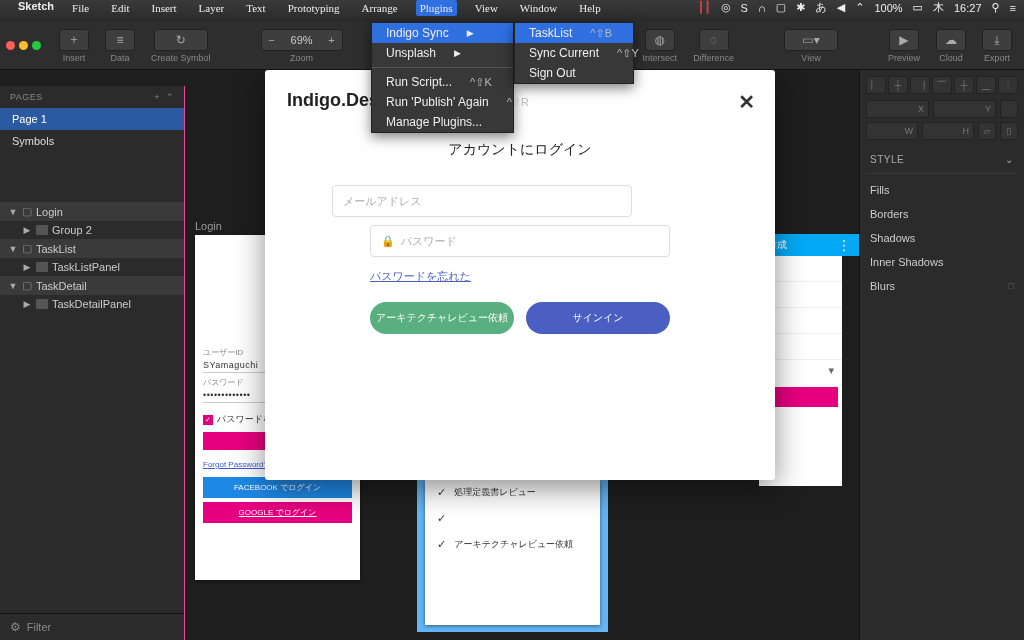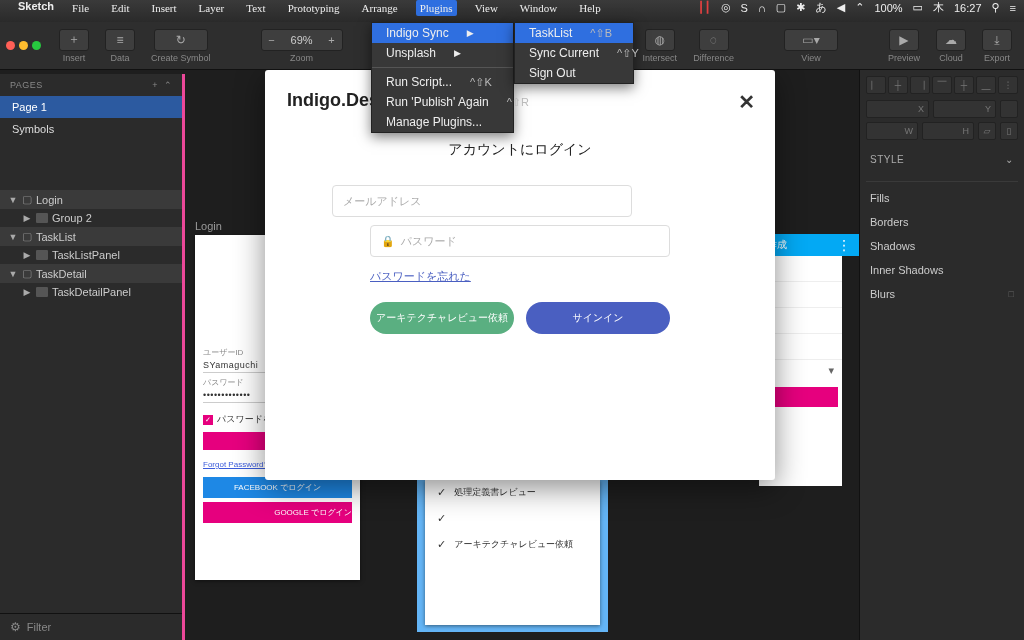--- a/index.html
+++ b/index.html
@@ -19,60 +19,60 @@
 .tool-group { display: flex; flex-direction: column; align-items: center; gap: 2px; padding: 0 6px; }
 .tool-buttons { display: flex; gap: 2px; }
 .tb-btn { width: 30px; height: 22px; background: #3e3e3e; border: 1px solid #222; border-radius: 3px; display: flex; align-items: center; justify-content: center; color: #aaa; font-size: 12px; }
 .tb-btn.wide { width: 54px; }
 .tool-label { font-size: 9px; color: #888; }
 .zoom-group { display: flex; align-items: center; background: #3e3e3e; border: 1px solid #222; border-radius: 3px; height: 22px; }
 .zoom-group .zb { width: 20px; text-align: center; color: #aaa; }
 .zoom-group .zv { width: 40px; text-align: center; color: #ccc; }
 
 
-.sidebar-left { position: absolute; top: 74px; left: 0; width: 185px; bottom: 0; background: #2b2b2b; border-right: 3px solid #ec4899; display: flex; flex-direction: column; }
+.sidebar-left { position: absolute; top: 86px; left: 0; width: 185px; bottom: 0; background: #2b2b2b; border-right: 1px solid #ec4899; display: flex; flex-direction: column; }
 .section-header { display: flex; align-items: center; justify-content: space-between; padding: 6px 10px; font-size: 9px; letter-spacing: 0.5px; color: #888; text-transform: uppercase; }
 .section-header .icons { display: flex; gap: 6px; color: #888; }
 .page-row { padding: 5px 12px; color: #ddd; }
 .page-row.selected { background: #2c5aa0; color: #fff; }
 .layer-row { display: flex; align-items: center; padding: 3px 8px; gap: 4px; color: #ccc; }
 .layer-row .disc { color: #888; width: 10px; text-align: center; }
 .layer-row .chev { color: #aaa; width: 10px; text-align: center; font-size: 9px; }
 .layer-row .icon { width: 12px; height: 10px; background: #555; border-radius: 1px; }
 .layer-row.art { background: #3a3a3a; font-weight: 500; }
 .layer-row.indent1 { padding-left: 22px; }
 .sidebar-bottom { margin-top: auto; border-top: 1px solid #111; padding: 6px 10px; display: flex; align-items: center; gap: 6px; color: #888; }
 .gear { font-size: 12px; }
 
 
 .sidebar-right { position: absolute; top: 70px; right: 0; width: 165px; bottom: 0; background: #2b2b2b; border-left: 1px solid #111; padding: 6px; }
 .align-row { display: flex; gap: 2px; margin-bottom: 6px; }
 .align-row .ab { flex: 1; height: 18px; background: #333; border: 1px solid #222; border-radius: 2px; display:flex; align-items:center; justify-content:center; color:#777; font-size:9px;}
 .pos-row { display: flex; gap: 4px; margin-bottom: 4px; align-items:center;}
 .pos-row .field { flex: 1; height: 18px; background: #333; border: 1px solid #222; border-radius: 2px; display: flex; align-items: center; justify-content: flex-end; padding: 0 4px; color: #777; font-size: 9px; }
 .pos-row .mini { width: 18px; height: 18px; background: #333; border: 1px solid #222; border-radius: 2px; display:flex; align-items:center; justify-content:center; color:#777; font-size:9px;}
-.style-header { display:flex; justify-content:space-between; align-items:center; padding: 10px 4px 16px; font-size: 10px; color: #aaa; text-transform: uppercase; letter-spacing: 0.5px; border-bottom:1px solid #3a3a3a; margin-bottom:4px;}
+.style-header { display:flex; justify-content:space-between; align-items:center; padding: 10px 4px 8px; font-size: 10px; color: #aaa; text-transform: uppercase; letter-spacing: 0.5px; border-bottom:1px solid #3a3a3a; margin-bottom:4px;}
 .style-row { padding: 6px 4px; color: #ccc; font-size: 11px; display:flex; justify-content:space-between; align-items:center;}
 .style-row.has-dot::after { content:"□"; font-size:9px; color:#666;}
 
 
 .canvas { position: absolute; top: 70px; left: 185px; right: 165px; bottom: 0; background: #1e1e1e; overflow: hidden; }
 .artboard-label { position: absolute; color: #999; font-size: 11px; }
 .artboard { position: absolute; background: #fff; box-shadow: 0 1px 4px rgba(0,0,0,0.5); }
 
 
 .login-ab { left: 10px; top: 165px; width: 165px; height: 345px; padding: 8px; font-size: 9px; }
 .login-ab .lbl { color: #888; font-size: 8px; margin-top: 4px; }
 .login-ab .val { border-bottom: 1px solid #ccc; padding: 2px 0; color: #333; letter-spacing: 0.5px; }
 .login-ab .check-row { display: flex; align-items: center; gap: 4px; margin-top: 10px; color: #333; }
 .login-ab .check { width: 10px; height: 10px; background: #e6007e; display:flex; align-items:center; justify-content:center; color:#fff; font-size:7px;}
 .login-ab .pink-btn { background: #e6007e; height: 18px; margin-top: 6px; }
 .login-ab .link { color: #3b5bdb; text-decoration: underline; font-size: 8px; margin-top: 10px; display:block;}
 .login-ab .fb-btn { background: #1e88e5; color:#fff; text-align:center; padding:5px 0; margin-top: 8px; font-size:8px;}
-.login-ab .gg-btn { background: #e6007e; color:#fff; text-align:right; padding:5px 0; margin-top: 4px; font-size:8px;}
+.login-ab .gg-btn { background: #e6007e; color:#fff; text-align:center; padding:5px 0; margin-top: 4px; font-size:8px;text-decoration:underline;}
 
 
 .tasklist-ab { left: 240px; top: 410px; width: 175px; height: 145px; padding: 0; font-size: 9px; }
 .tasklist-ab .item { display: flex; align-items: center; gap: 8px; padding: 6px 12px; border-bottom: 1px solid transparent; color:#333;}
 .tasklist-ab .item .ck { font-size: 11px; }
 .tasklist-blue { position:absolute; left:232px; top:404px; width:191px; height:158px; background:#64b5f6; z-index:0;}
 .tasklist-ab { z-index: 1; }
 
 
 .create-bar { position:absolute; right: 0; top: 164px; width: 100px; height: 22px; background: #03a9f4; color:#fff; display:flex; align-items:center; justify-content:space-between; padding: 0 8px; font-size: 10px; z-index: 2;}

